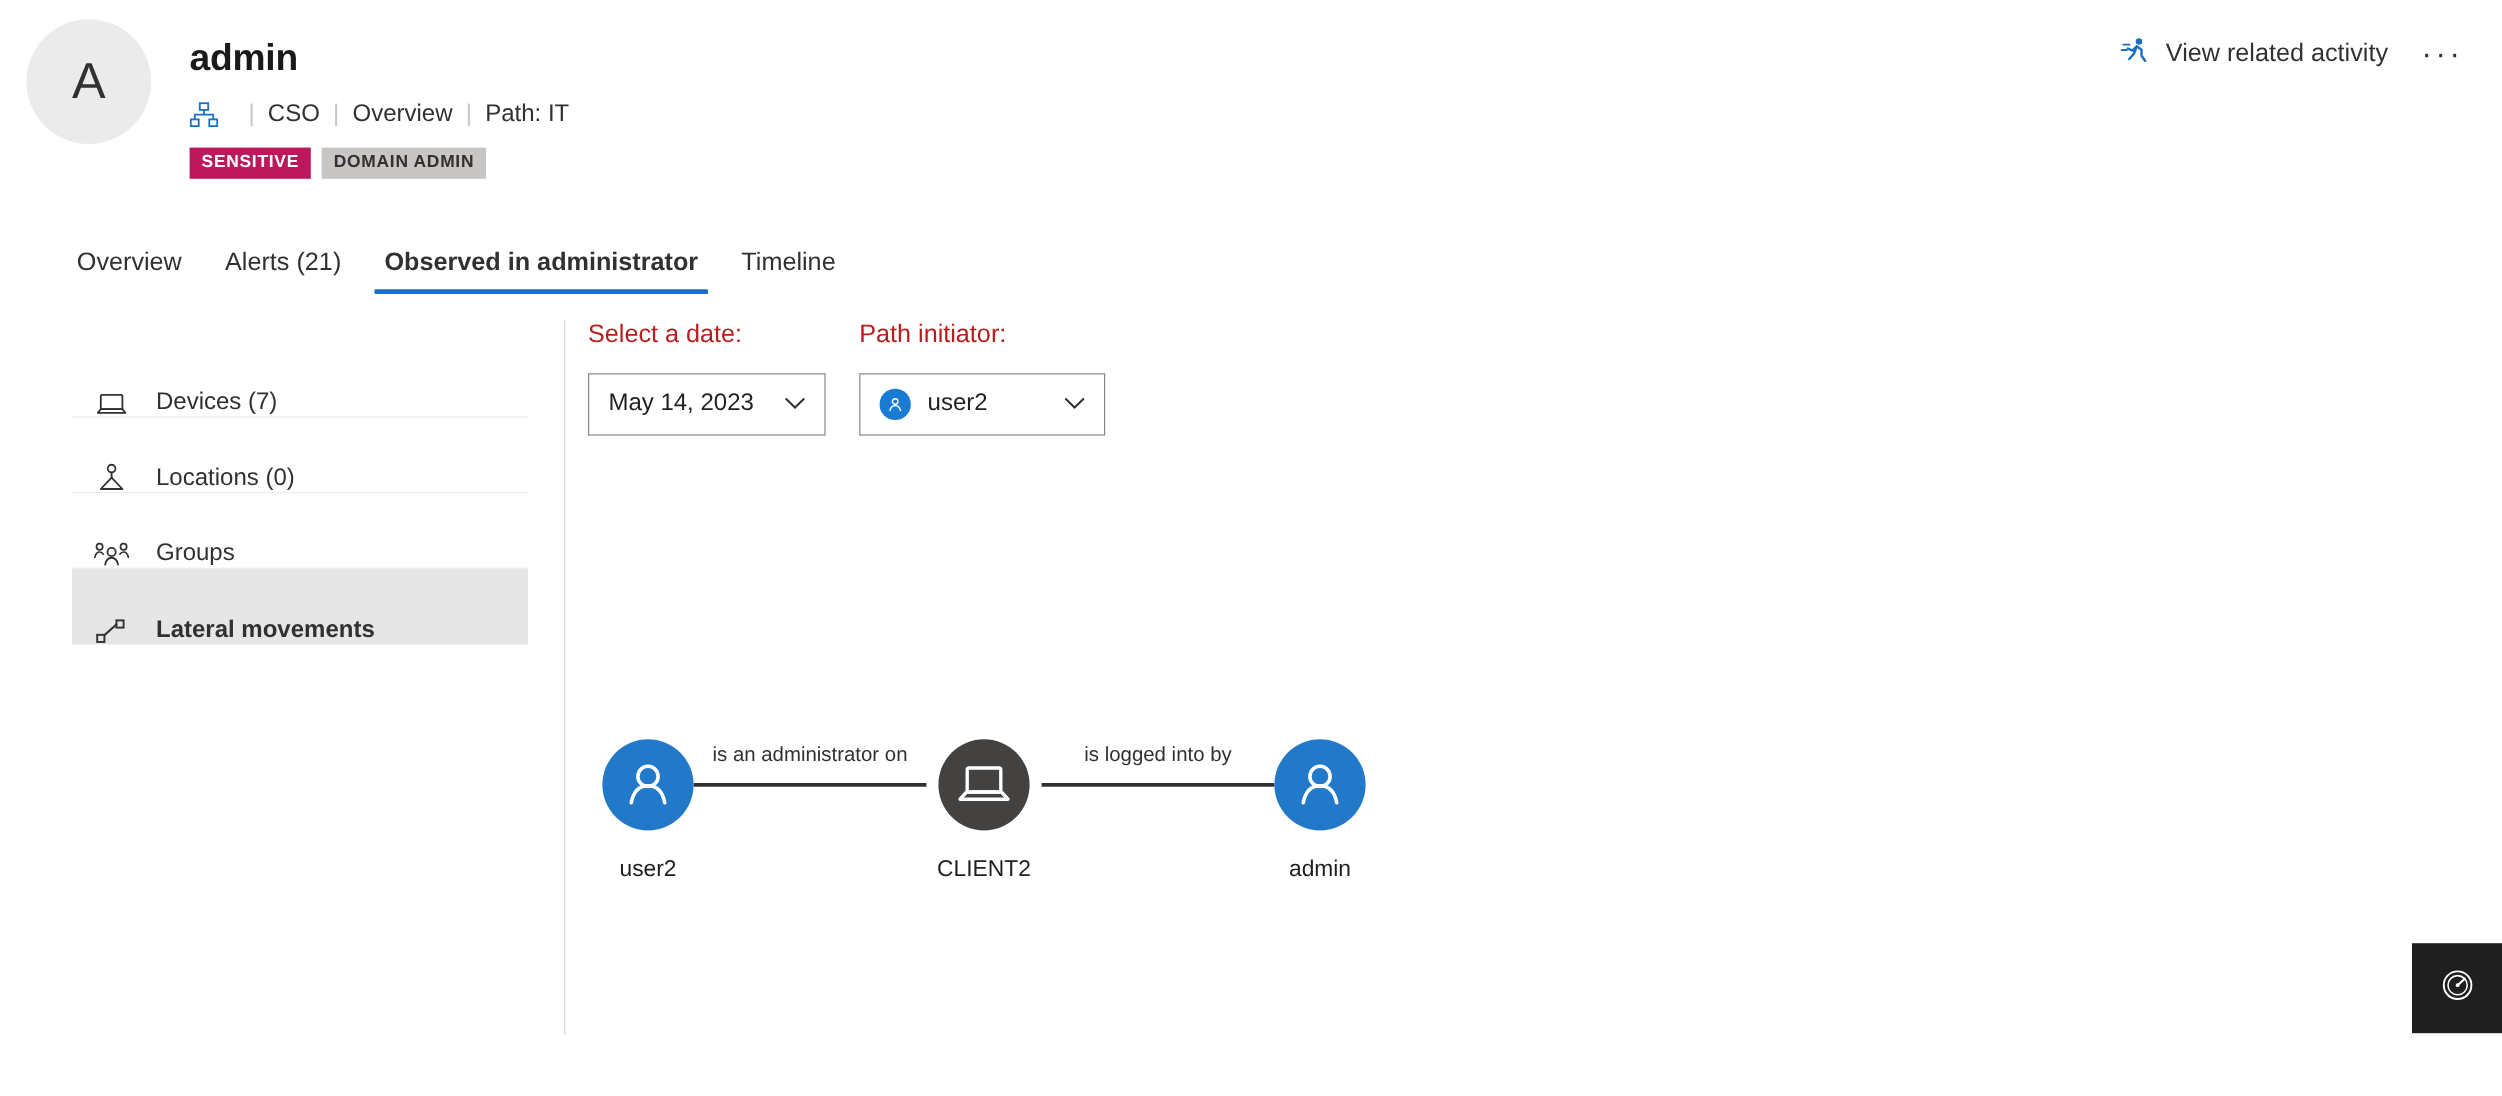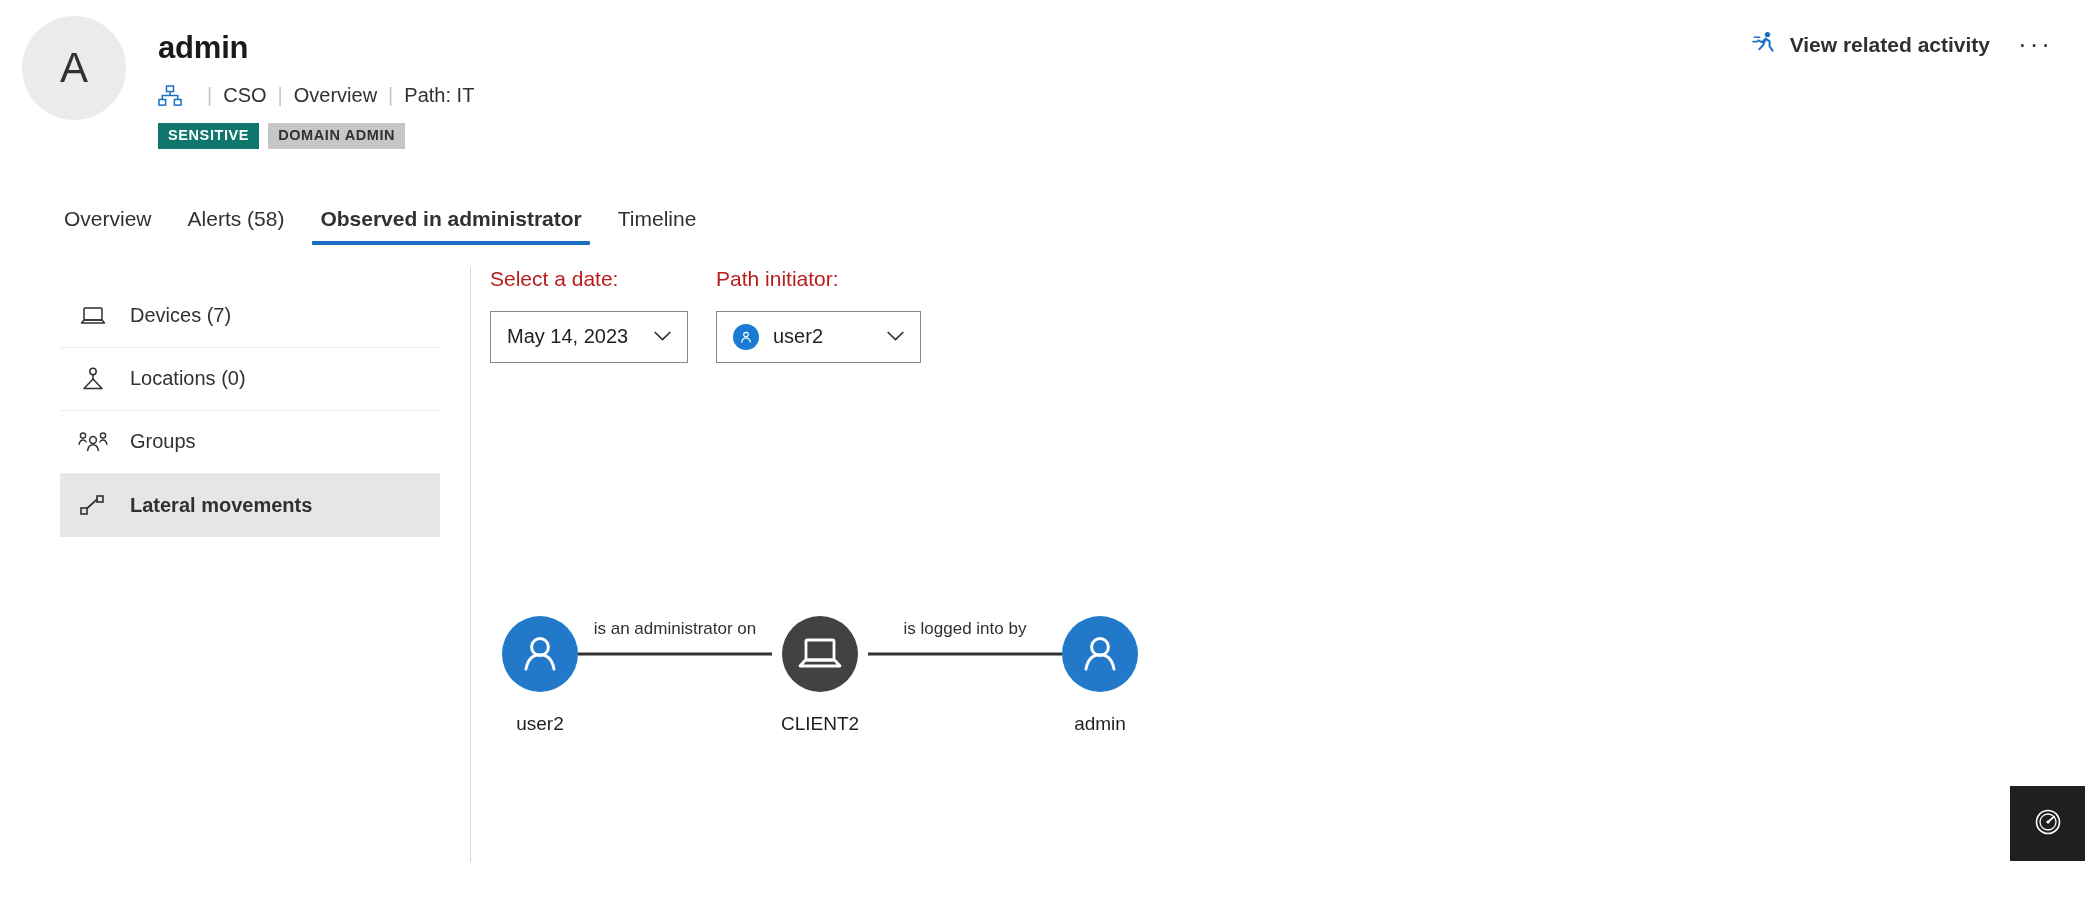--- a/index.html
+++ b/index.html
@@ -27,30 +27,30 @@
     display: flex; align-items: center; gap: 0px;
     margin-top: 18px; font-size: 20px; color: #323130;
   }
   .meta-icon { margin-right: 14px; display: flex; align-items: center; }
   .meta-sep { color: #c8c6c4; margin: 0 11px; font-size: 20px; }
   .badges { display: flex; gap: 9px; margin-top: 16px; }
   .badge {
     font-size: 14.5px; font-weight: 700; letter-spacing: 0.6px;
     padding: 5px 10px 6px 10px; line-height: 1;
   }
-  .badge.sensitive { background: #0f766e; color: #ffffff; }
+  .badge.sensitive { background: #be185d; color: #ffffff; }
   .badge.domain { background: #c8c6c4; color: #323130; }
 
   .hdr-actions {
     position: absolute; right: 26px; top: 30px;
     display: flex; align-items: center; gap: 22px;
   }
   .related-activity {
     display: flex; align-items: center; gap: 12px;
-    font-size: 21px; color: #323130; cursor: pointer; font-weight: bold;
+    font-size: 21px; color: #323130; cursor: pointer;
   }
   .ellipsis-btn {
     font-size: 26px; color: #323130; letter-spacing: 3px;
     cursor: pointer; padding: 0 6px; line-height: 0.6;
   }
 
   
   .tabs {
     display: flex; align-items: flex-end; gap: 0;
     margin: 44px 0 0 34px; height: 52px;
@@ -63,21 +63,21 @@
   .tab.active { font-weight: 700; }
   .tab.active::after {
     content: ""; position: absolute; left: 10px; right: 10px; bottom: 0;
     height: 4px; background: #1a6fc4; border-radius: 1px;
   }
 
   
   .content { position: relative; display: flex; height: 660px; }
   .sidebar { width: 440px; padding: 40px 0 0 60px; }
   .side-item {
-    display: flex; align-items: center; gap: 22px;
+    display: flex; align-items: flex-end; gap: 22px;
     height: 63px; padding: 0 18px; cursor: pointer;
     border-bottom: 1px solid #ededed; font-size: 20px; color: #323130;
   }
   .side-item.selected { background: #e6e6e6; font-weight: 700; border-bottom: none; }
   .side-icon { width: 30px; display: flex; align-items: center; justify-content: center; }
 
   .vdivider {
     position: absolute; left: 470px; top: 22px;
     width: 1px; height: 595px; background: #d6d6d6;
   }
@@ -161,21 +161,21 @@
       </div>
       <div class="ellipsis-btn">···</div>
     </div>
   </div>
 
   <div class="tabs">
     <div class="tab">
       <span>Overview</span>
     </div>
     <div class="tab">
-      <span>Alerts (58)</span>
+      <span>Alerts (21)</span>
     </div>
     <div class="tab active">
       <span>Observed in administrator</span>
     </div>
     <div class="tab">
       <span>Timeline</span>
     </div>
   </div>
 
   <div class="content">

